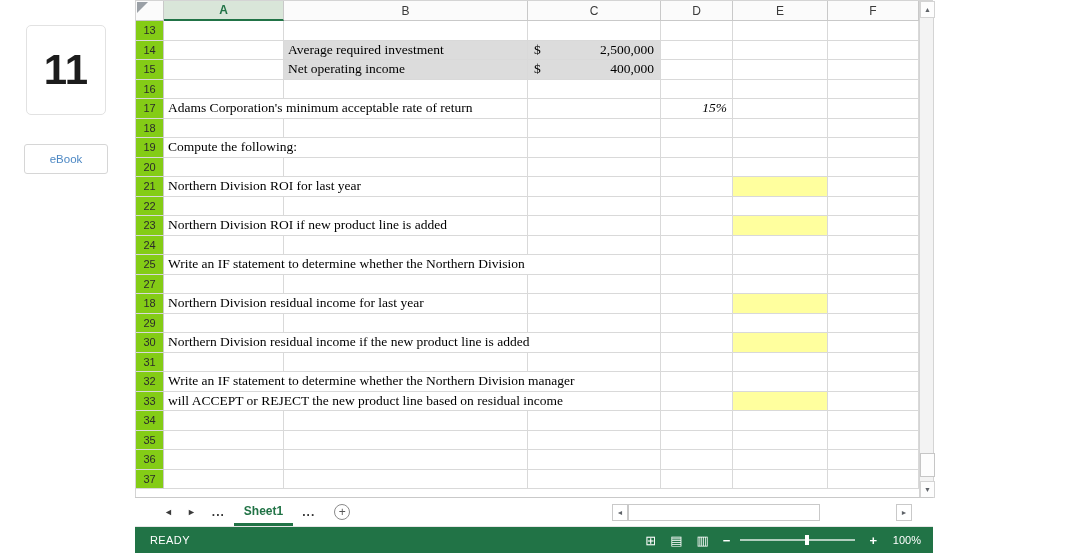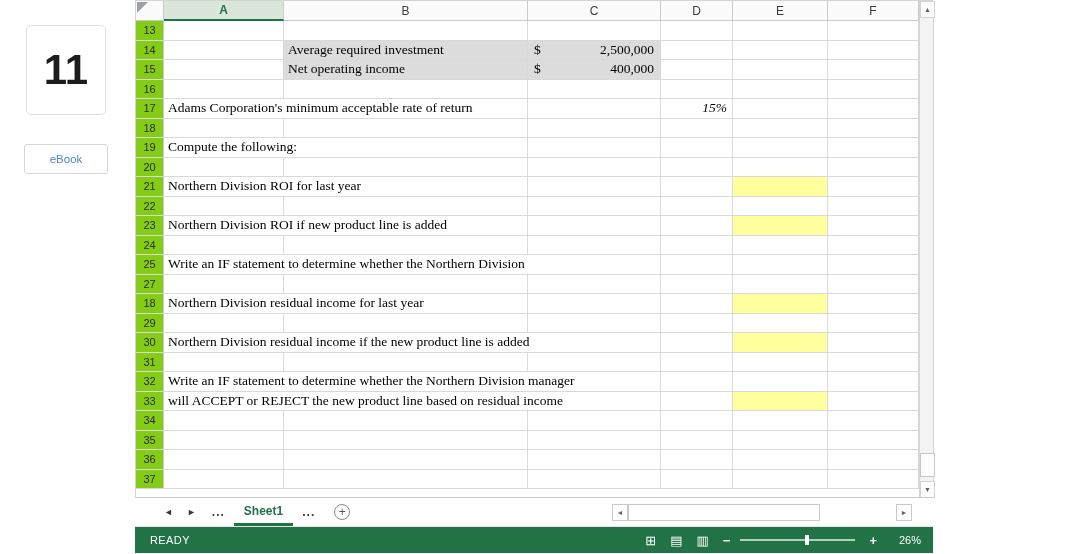--- a/index.html
+++ b/index.html
@@ -398,18 +398,18 @@
       <div class="sb-right">
         <span class="viewicon">⊞</span>
         <span class="viewicon">▤</span>
         <span class="viewicon">▥</span>
         <span class="zbtn">−</span>
         <div class="zslider">
           <div class="ztrack"></div>
           <div class="zthumb"></div>
         </div>
         <span class="zbtn">+</span>
-        <span class="zoomlevel">26%</span>
+        <span class="zoomlevel">100%</span>
       </div>
     </div>
 
   </div>
 </div>
 
 </body></html>

